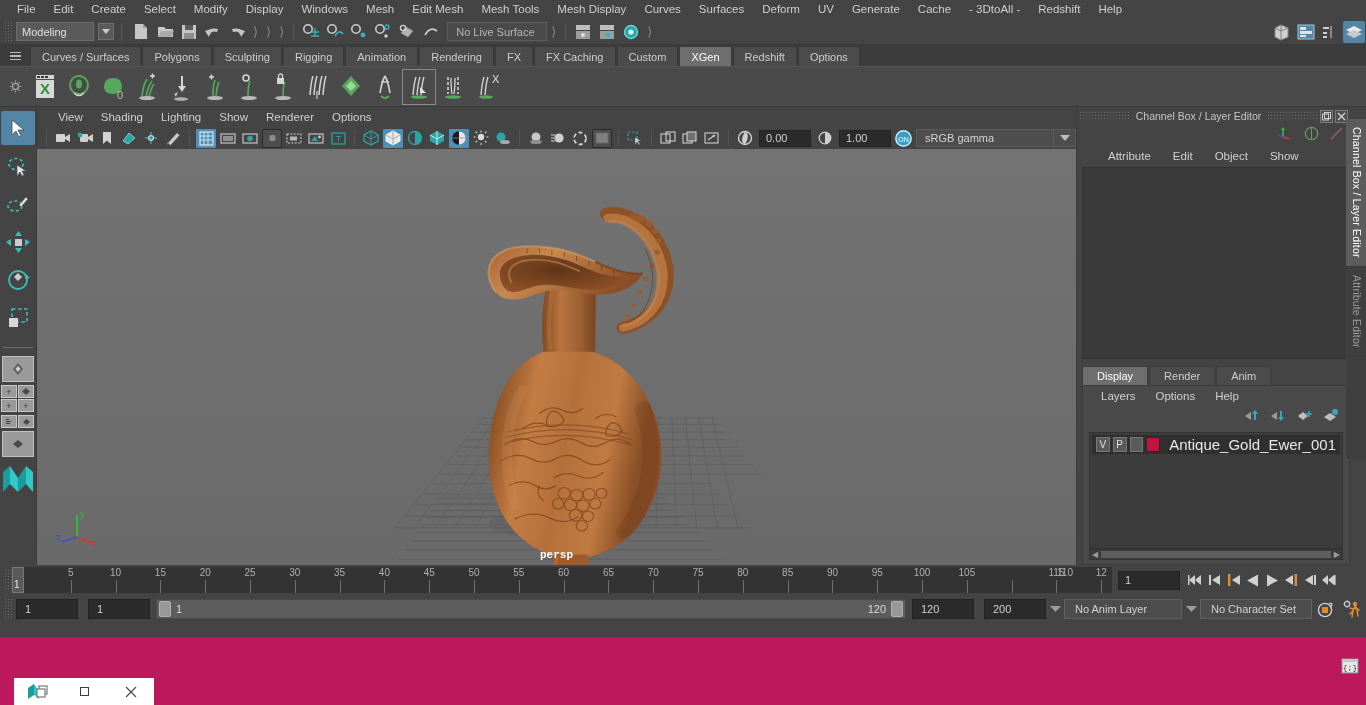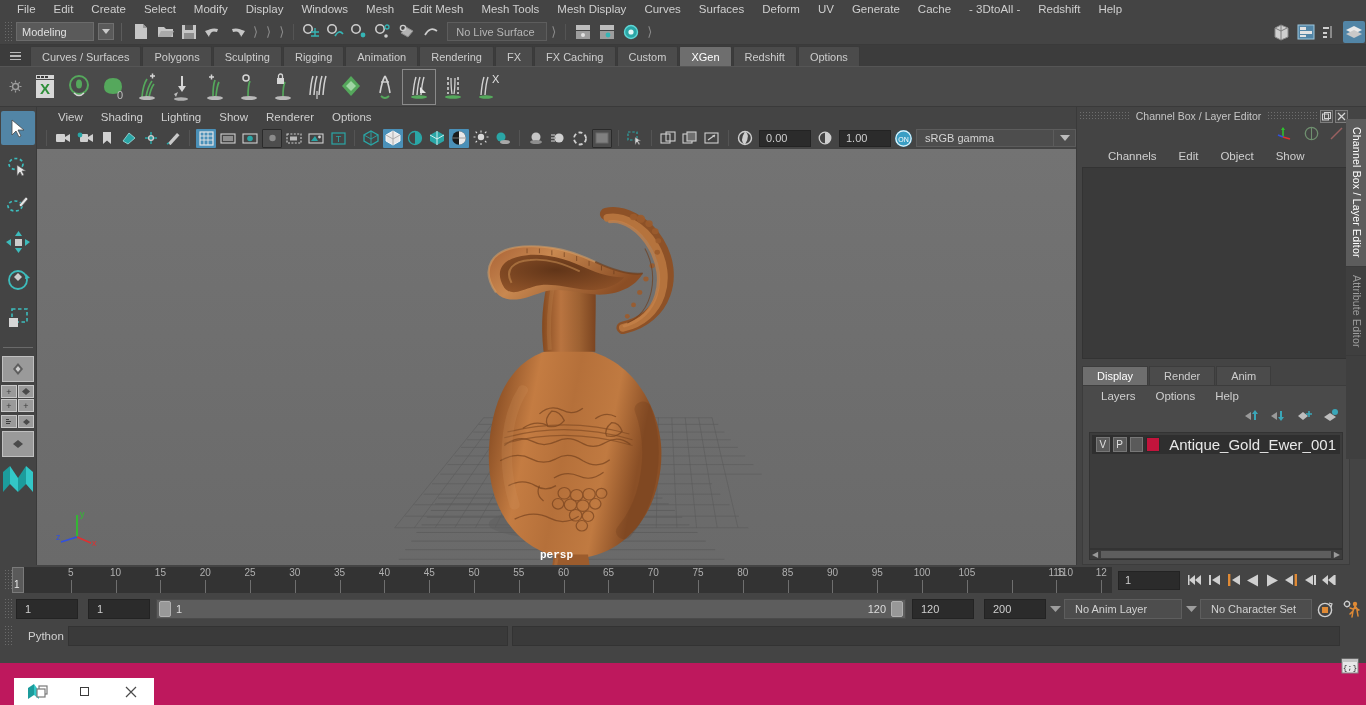--- a/index.html
+++ b/index.html
@@ -1147,21 +1147,21 @@
             </svg>
         </div>
         <div>
           <svg width="15" height="15" viewBox="0 0 15 15">
               <path d="M2 13 L13 2" stroke="#9a6060" stroke-width="1.5"></path>
             </svg>
         </div>
       </div>
 
       <div class="cb-menu">
-        <div class="mi">Channels</div>
+        <div class="mi">Attribute</div>
         <div class="mi">Edit</div>
         <div class="mi">Object</div>
         <div class="mi">Show</div>
       </div>
 
       <div class="cb-body"></div>
 
       <div class="layer-tabs">
         <div class="ltab active">Display</div>
         <div class="ltab">Render</div>
@@ -1369,26 +1369,20 @@
     <div style="width:28px;display:flex;align-items:center;justify-content:center;">
       <svg width="20" height="18" viewBox="0 0 20 18">
           <circle cx="5" cy="4" r="2.6" fill="none" stroke="#cfcfcf" stroke-width="1.2"></circle>
           <path d="M5 0.5v1.5M5 6v1.5M1.6 4h1.4M7 4h1.4" stroke="#cfcfcf" stroke-width="1"></path>
           <circle cx="13" cy="4" r="2.2" fill="#e08a35"></circle>
           <path d="M13 6 l-2 5 l-3 3 M13 6 l3 4 M11 9 l-3-1 M13 8 l4 2 M11 11 l-1 6 M15 10 l1 6" stroke="#e08a35" stroke-width="1.5" fill="none" stroke-linecap="round"></path>
         </svg>
     </div>
   </div>
 
-  <div class="cmdrow">
-    <div class="gripdots"></div>
-    <div class="cmd-label">Python</div>
-    <div class="cmd-input"></div>
-    <div class="cmd-out"></div>
-  </div>
   <div class="helpline"></div>
 
   <div style="position:absolute; right:6px; bottom:30px; width:20px; height:18px; display:flex; align-items:center; justify-content:center;">
     <svg width="18" height="16" viewBox="0 0 18 16">
         <rect x="1" y="1" width="16" height="14" fill="#e8e8e8" stroke="#8a8a8a"></rect>
         <rect x="1" y="1" width="16" height="3" fill="#c4c4c4"></rect>
         <text x="9" y="12" font-size="8" text-anchor="middle" fill="#333" font-family="Liberation Mono, monospace">{;}</text>
       </svg>
   </div>
 

